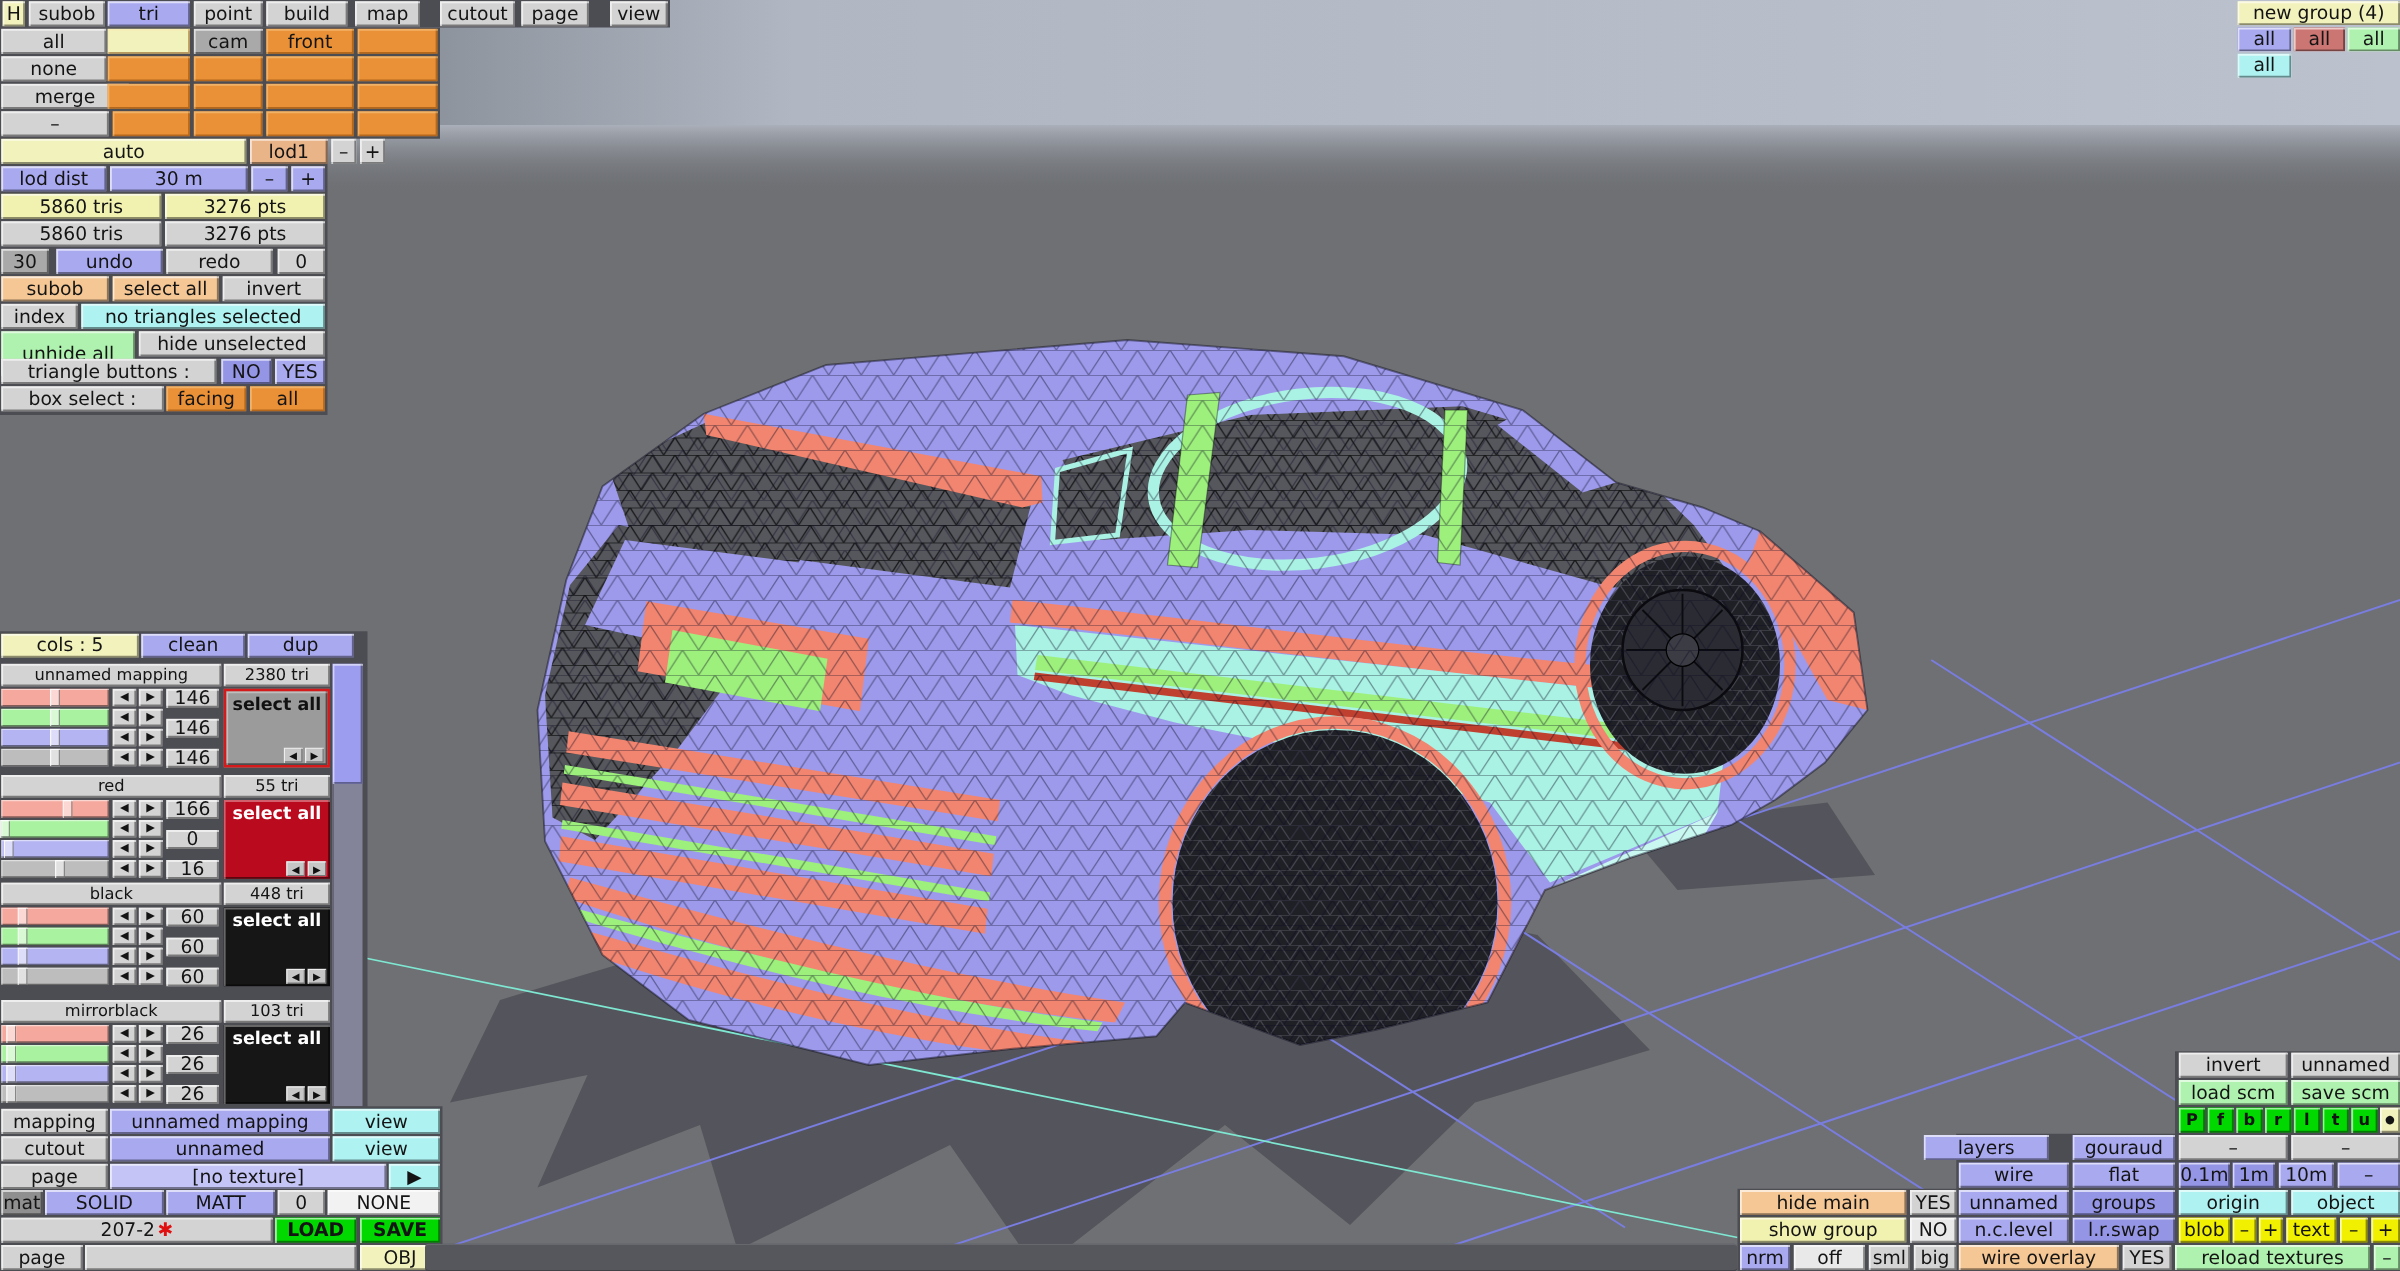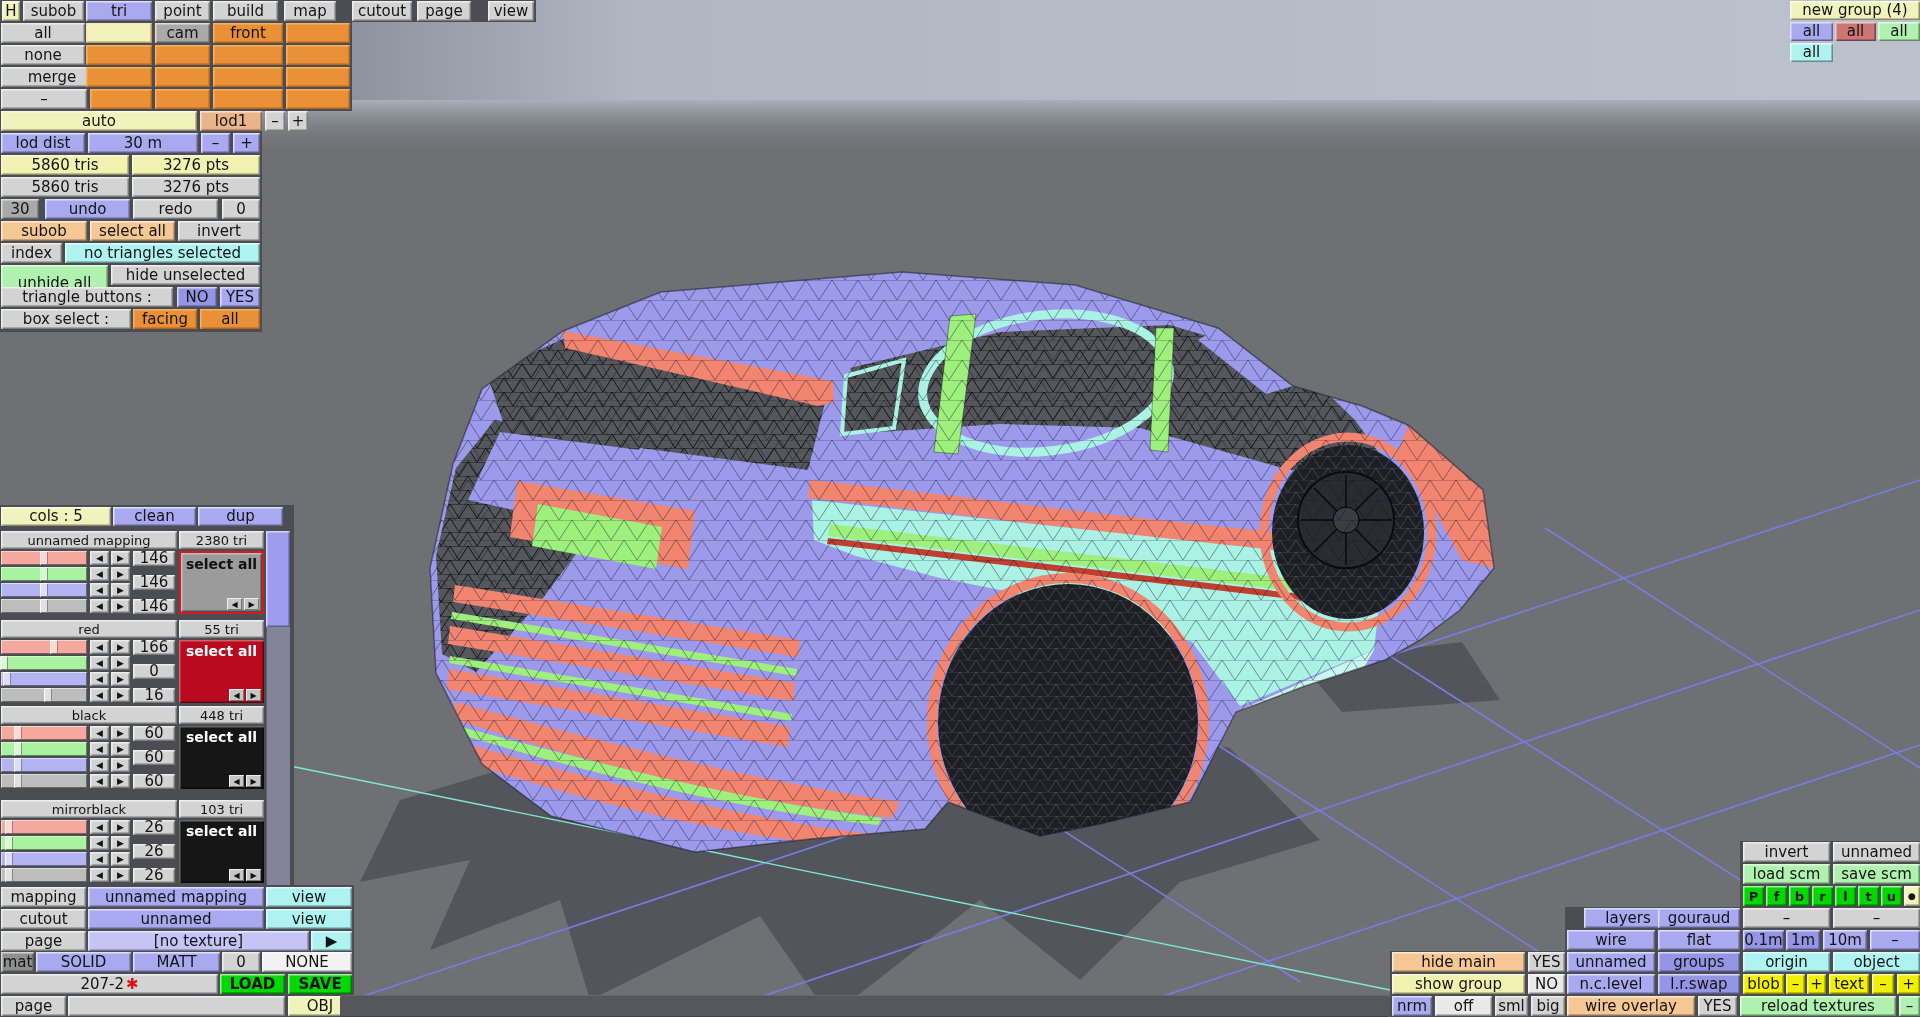--- a/index.html
+++ b/index.html
@@ -427,21 +427,21 @@
 
 <div class="b bgreen bold sm" style="left:1743px;top:886px;width:21px;height:20px">P</div>
 <div class="b bgreen bold sm" style="left:1766px;top:886px;width:21px;height:20px">f</div>
 <div class="b bgreen bold sm" style="left:1789px;top:886px;width:21px;height:20px">b</div>
 <div class="b bgreen bold sm" style="left:1812px;top:886px;width:21px;height:20px">r</div>
 <div class="b bgreen bold sm" style="left:1835px;top:886px;width:21px;height:20px">l</div>
 <div class="b bgreen bold sm" style="left:1858px;top:886px;width:21px;height:20px">t</div>
 <div class="b bgreen bold sm" style="left:1881px;top:886px;width:21px;height:20px">u</div>
 <div class="b ypale sm" style="left:1904px;top:886px;width:16px;height:20px;font-size:9px">●</div>
 
-<div class="b purple" style="left:1584px;top:908px;width:88px;height:20px">layers</div>
+<div class="b purple" style="left:1539px;top:908px;width:100px;height:20px">layers</div>
 <div class="b purple" style="left:1658px;top:908px;width:82px;height:20px">gouraud</div>
 <div class="b gray" style="left:1743px;top:908px;width:87px;height:20px">–</div>
 <div class="b gray" style="left:1833px;top:908px;width:87px;height:20px">–</div>
 
 <div class="b purple" style="left:1567px;top:930px;width:88px;height:20px">wire</div>
 <div class="b purple" style="left:1658px;top:930px;width:82px;height:20px">flat</div>
 <div class="b purple2" style="left:1743px;top:930px;width:41px;height:20px">0.1m</div>
 <div class="b purple2" style="left:1786px;top:930px;width:34px;height:20px">1m</div>
 <div class="b purple" style="left:1823px;top:930px;width:44px;height:20px">10m</div>
 <div class="b purple" style="left:1870px;top:930px;width:50px;height:20px">–</div>

